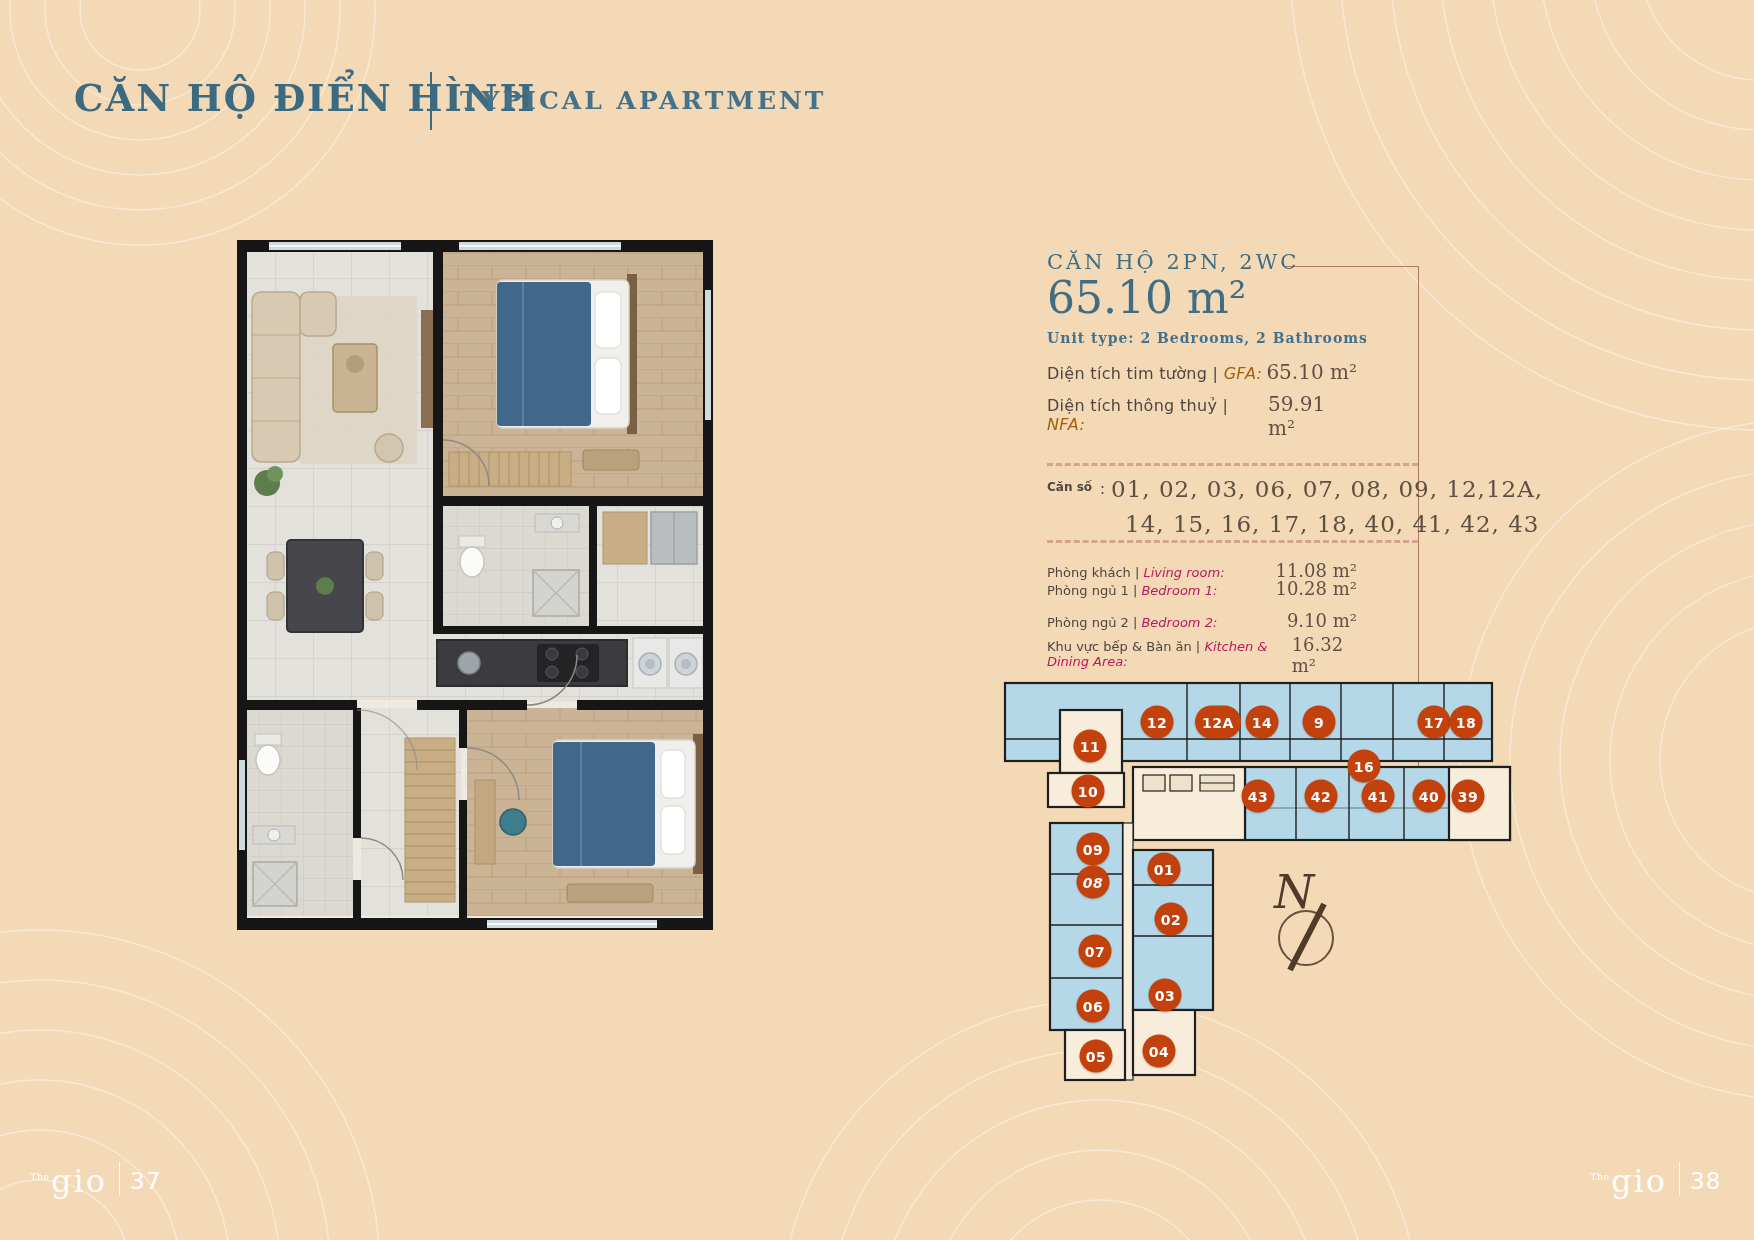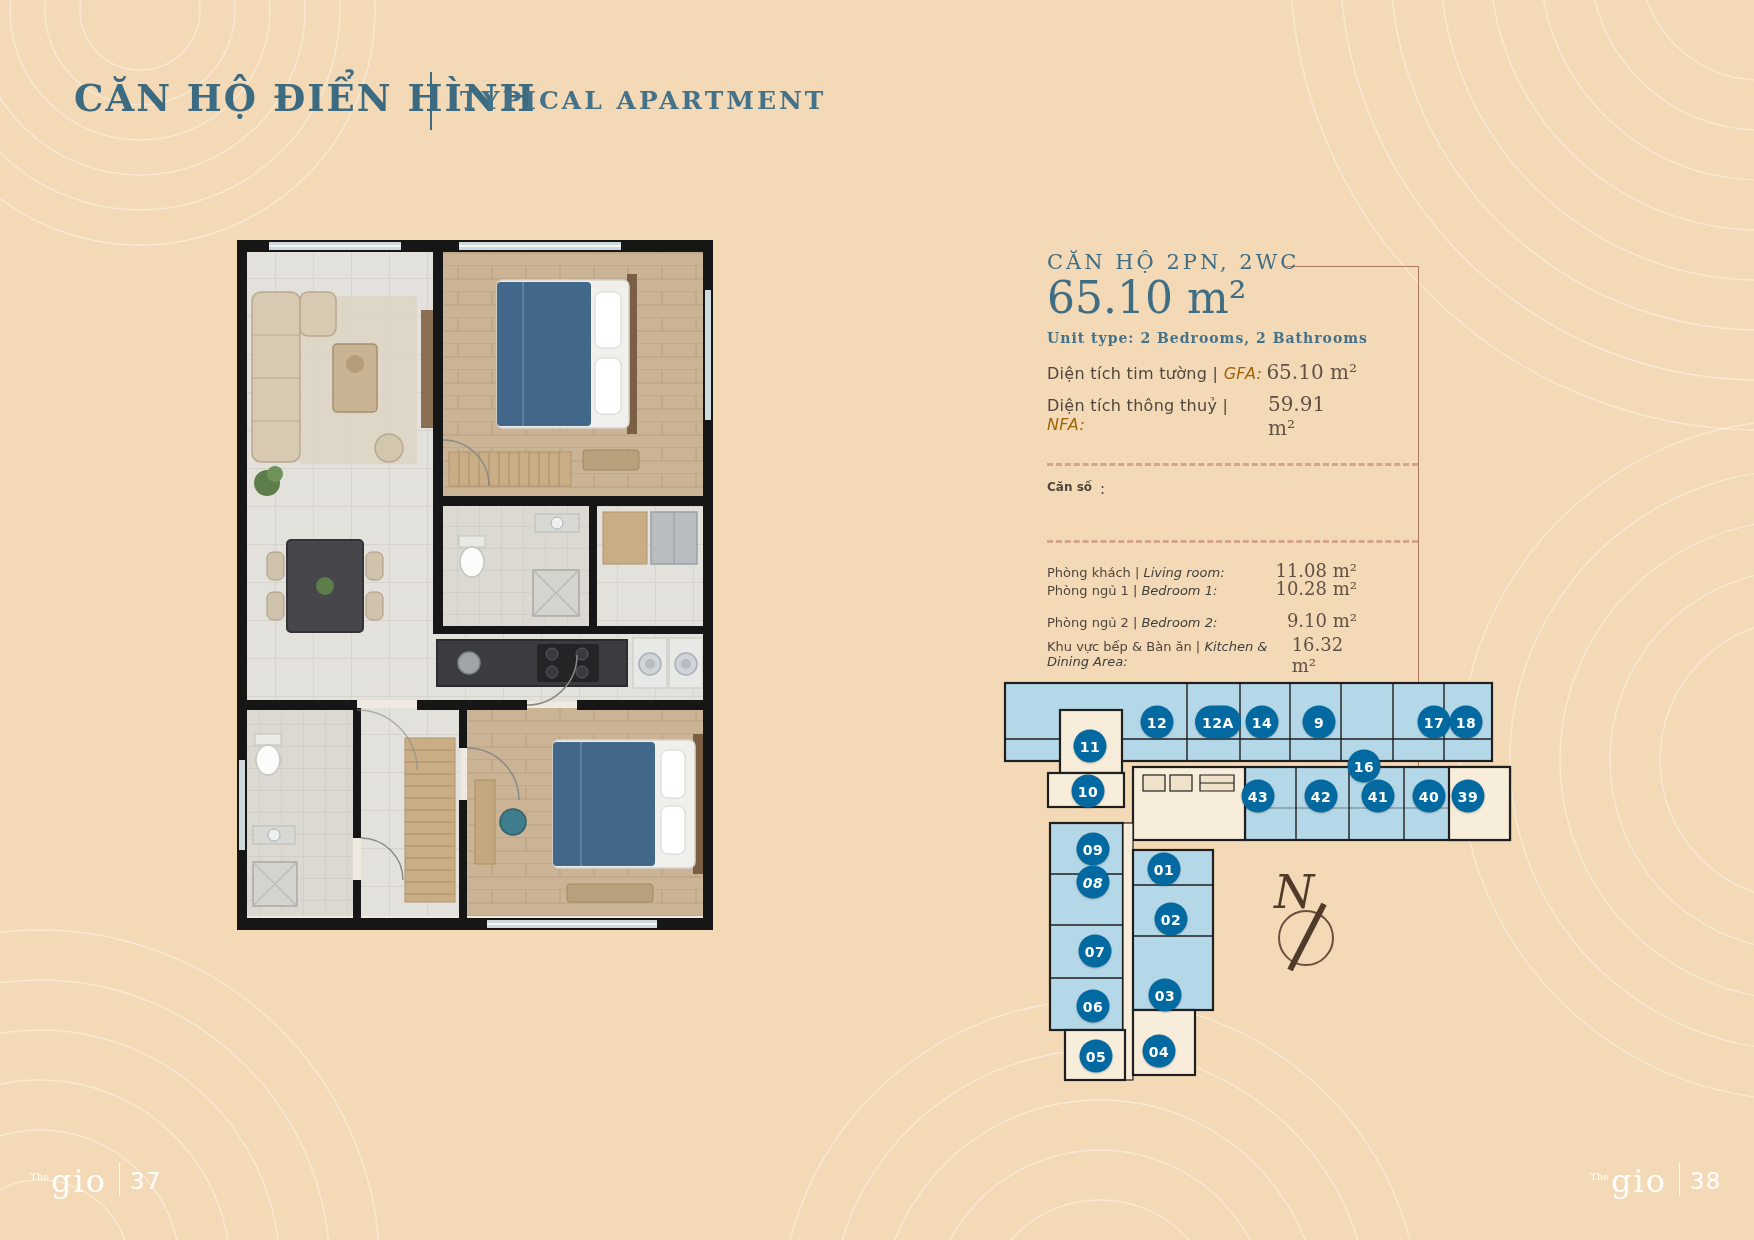--- a/index.html
+++ b/index.html
@@ -29,27 +29,27 @@
   .spec-value,.room-value{font-family:"DejaVu Serif",serif;font-size:20px;color:#60514686;
              color:#605146;}
   .dashed{left:1047px;width:371px;height:0;border-top:3px dashed #cf9d85;opacity:.85;}
   .canso{left:1047px;top:472px;display:flex;align-items:flex-start;}
   .canso-label{font-size:12px;font-weight:700;color:#4f463e;padding-top:8px;}
   .canso-colon{font-size:15px;color:#4f463e;padding:8px 6px 0 8px;}
   .canso-lines{font-family:"DejaVu Serif",serif;font-size:23px;color:#5d4f44;letter-spacing:1px;line-height:35px;}
   .canso-lines .l2{padding-left:14px;}
   .room-row{left:1047px;width:310px;display:flex;justify-content:space-between;align-items:baseline;}
   .room-label{font-size:13px;color:#4f463e;}
-  .room-label i{font-style:italic;color:#404040;}
+  .room-label i{font-style:italic;color:#be185d;}
   .room-value{font-size:18px;}
   
   #keyplan{left:930px;top:640px;width:590px;height:445px;z-index:3;}
   #keyplan svg{position:absolute;left:0;top:0;}
   .badge{position:absolute;transform:translate(-50%,-50%);width:33px;height:33px;border-radius:50%;
-         background:#0369a1;color:#fff;font-size:14px;font-weight:700;
+         background:#c2410c;color:#fff;font-size:14px;font-weight:700;
          display:flex;align-items:center;justify-content:center;letter-spacing:.5px;
          box-shadow:0 1px 2px rgba(60,40,20,.25);}
   .badge.wide{width:46px;border-radius:17px;}
   
   #floorplan{left:237px;top:240px;z-index:2;}
   
   .footer{display:flex;align-items:flex-end;color:#fff;z-index:3;}
   .footer .the{font-family:"DejaVu Serif",serif;font-size:10px;margin:0 2px 14px 0;opacity:.95;}
   .footer .gio{font-family:"DejaVu Serif",serif;font-size:32px;letter-spacing:2px;line-height:30px;}
   .footer .bar{width:1px;height:34px;background:#fff;margin:0 10px 0 12px;opacity:.9;}
@@ -278,20 +278,24 @@
 <div class="abs spec-row" style="top:392px;">
   <span class="spec-label"><span>Diện tích thông thuỷ</span> | <i>NFA:</i></span>
   <span class="spec-value">59.91 m²</span>
 </div>
 
 <div class="abs dashed" style="top:463px;"></div>
 
 <div class="abs canso">
   <span class="canso-label">Căn số</span>
   <span class="canso-colon">:</span>
+  <span class="canso-lines">
+    <span class="l1" style="display:block;">01, 02, 03, 06, 07, 08, 09, 12,12A,</span>
+    <span class="l2" style="display:block;">14, 15, 16, 17, 18, 40, 41, 42, 43</span>
+  </span>
 </div>
 
 <div class="abs dashed" style="top:540px;"></div>
 
 <div class="abs room-row" style="top:560px;">
   <span class="room-label"><span>Phòng khách</span> | <i>Living room:</i></span>
   <span class="room-value">11.08 m²</span>
 </div>
 <div class="abs room-row" style="top:578px;">
   <span class="room-label"><span>Phòng ngủ 1</span> | <i>Bedroom 1:</i></span>

